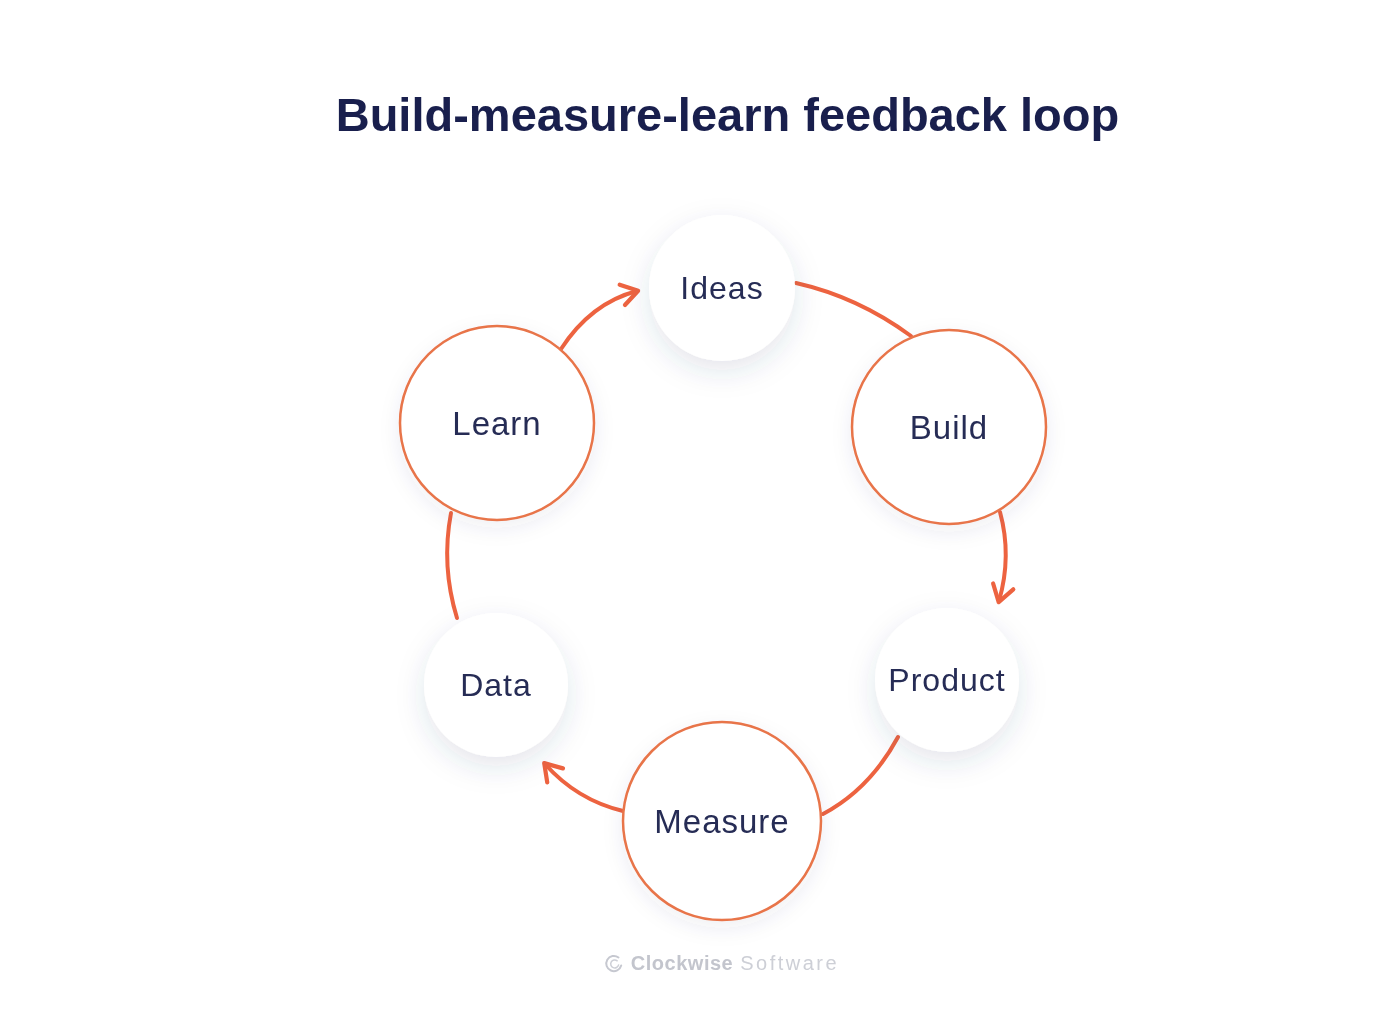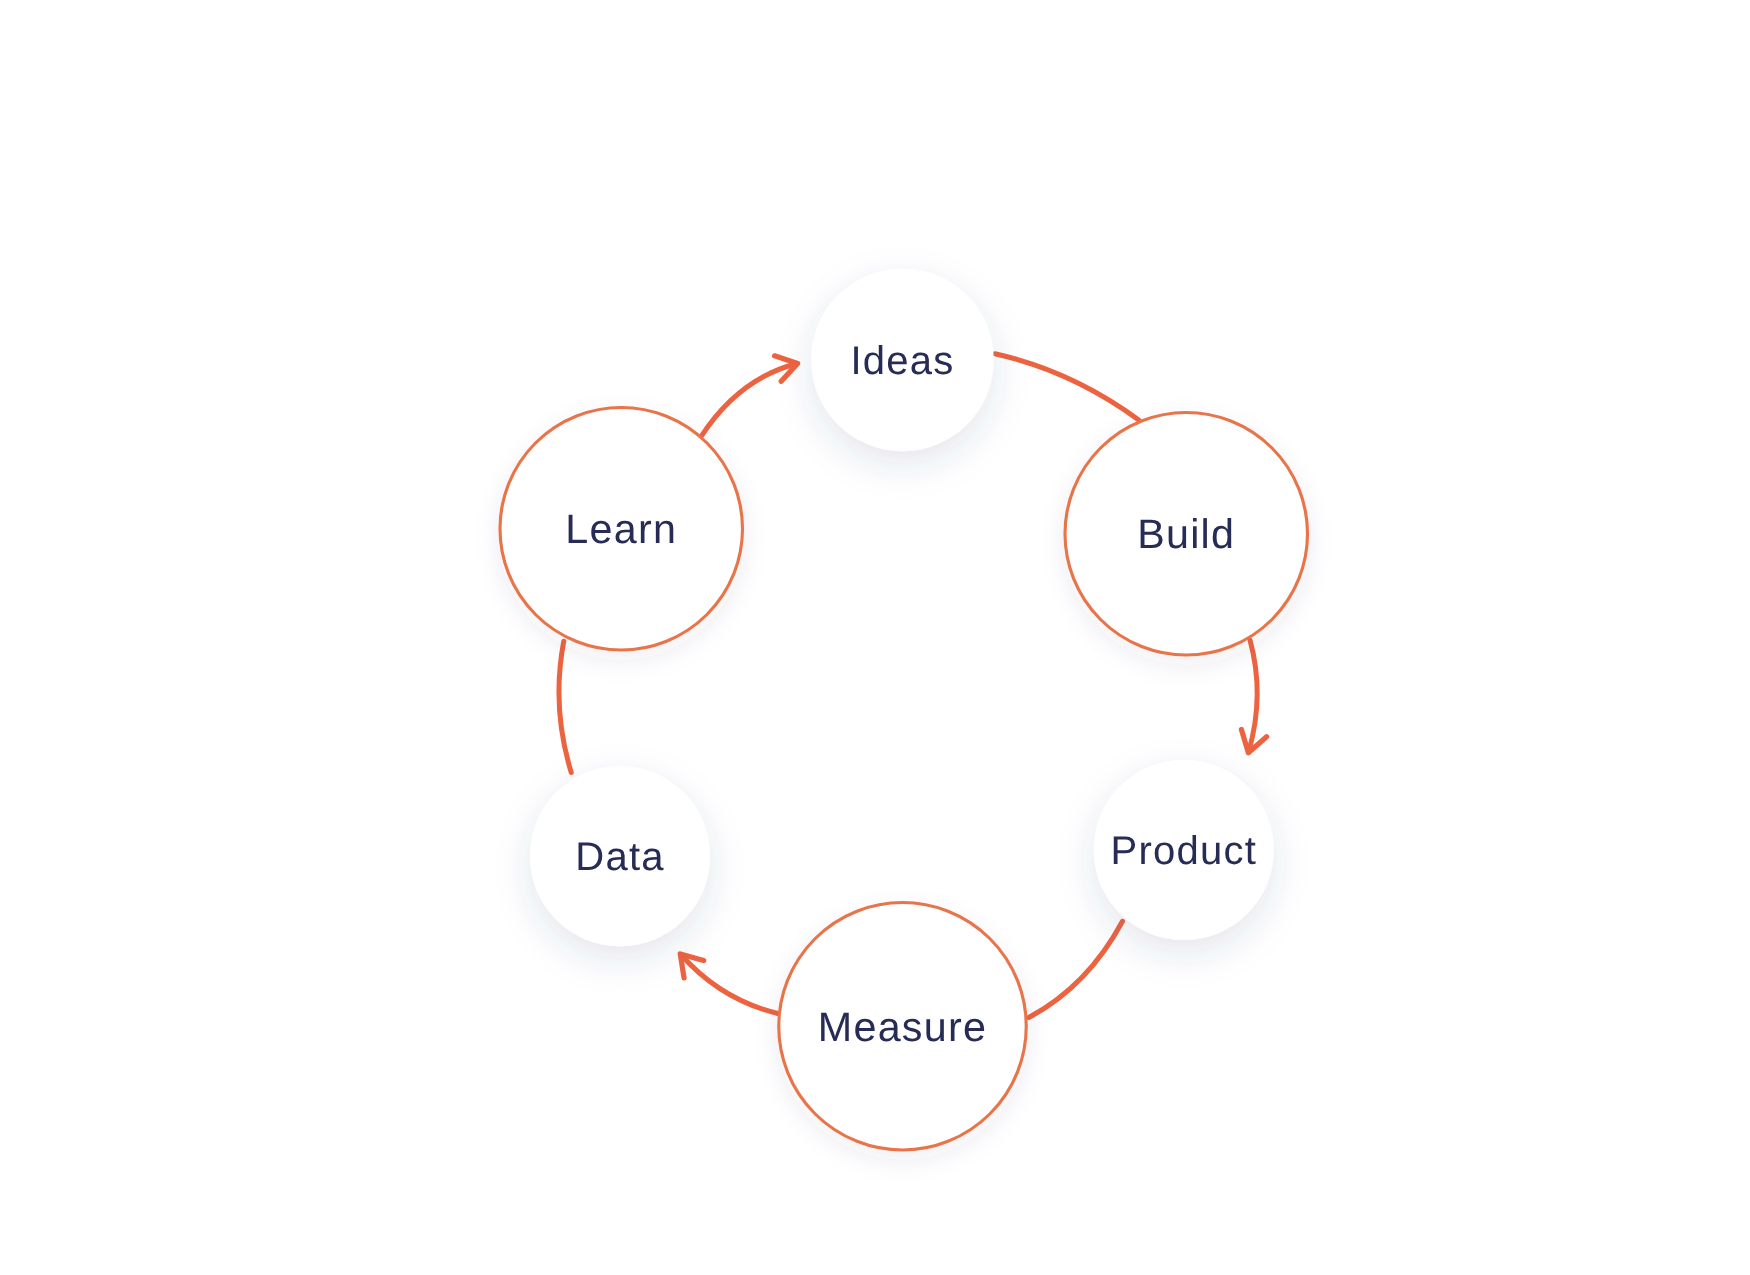--- a/index.html
+++ b/index.html
@@ -43,20 +43,21 @@
     color:#c5c7cf;
   }
   .brand-bold{font-weight:bold;color:#c3c5cd;letter-spacing:0.5px;}
   .brand-light{font-weight:normal;color:#cdcfd6;letter-spacing:2.5px;}
 </style>
 </head>
 <body>
 
 <div class="canvas">
 
+  <h1 class="title">Build-measure-learn feedback loop</h1>
 
   <svg class="diagram" viewBox="0 0 1400 1020" xmlns="http://www.w3.org/2000/svg">
     <defs>
       <filter id="shadowPlain" x="-60%" y="-60%" width="220%" height="220%">
         <feDropShadow dx="0" dy="10" stdDeviation="14" flood-color="#3a4668" flood-opacity="0.13"></feDropShadow>
       </filter>
       <filter id="shadowOutline" x="-60%" y="-60%" width="220%" height="220%">
         <feDropShadow dx="0" dy="7" stdDeviation="10" flood-color="#3a4668" flood-opacity="0.08"></feDropShadow>
       </filter>
       <marker id="arrowhead" viewBox="0 0 12 12" refX="9" refY="6" markerWidth="7" markerHeight="7" orient="auto" markerUnits="strokeWidth">
@@ -101,14 +102,22 @@
       </g>
 
       <g>
         <circle cx="497" cy="423" r="97" fill="#ffffff" stroke="#e8744a" stroke-width="2.5" filter="url(#shadowOutline)"></circle>
         <text class="node-label" x="497" y="423" dy="0.35em" text-anchor="middle" font-size="33" fill="#262c55">Learn</text>
       </g>
 
     </g>
   </svg>
 
+  <div class="footer">
+    <svg width="21" height="21" viewBox="0 0 21 21">
+      <path d="M15.5 4.5 A7.6 7.6 0 1 0 18.2 12.5" fill="none" stroke="#c6c8d0" stroke-width="2" stroke-linecap="round"></path>
+      <path d="M14.2 7.8 A4 4 0 1 0 15.6 11.9" fill="none" stroke="#cdcfd6" stroke-width="1.5" stroke-linecap="round"></path>
+    </svg>
+    <span class="brand-bold">Clockwise</span>
+    <span class="brand-light">Software</span>
+  </div>
 
 </div>
 
 </body></html>

